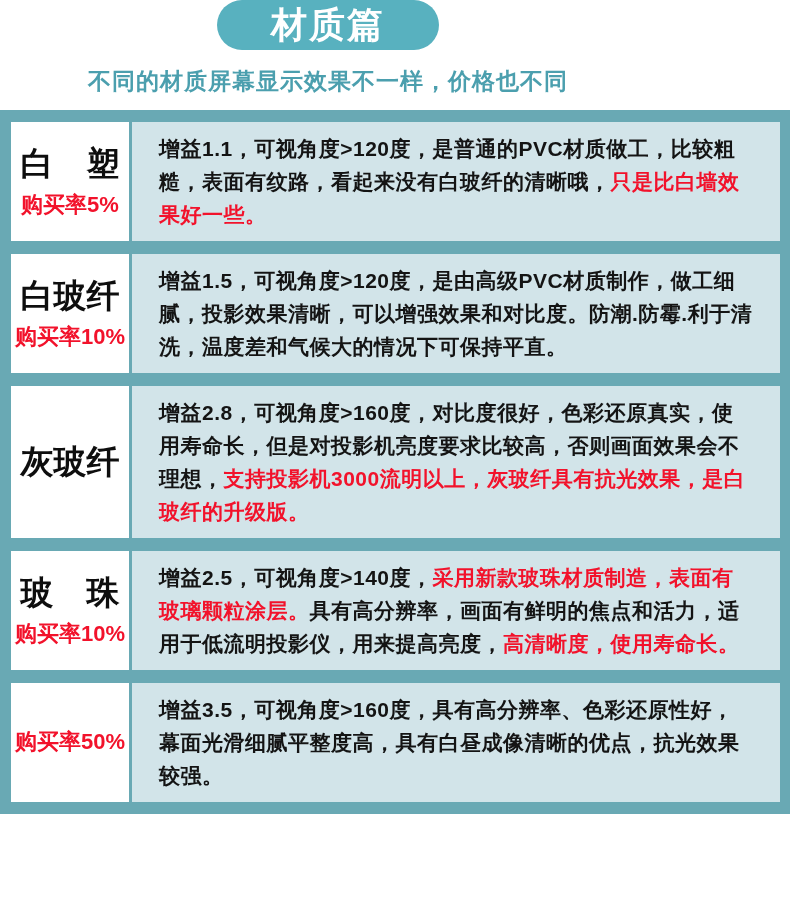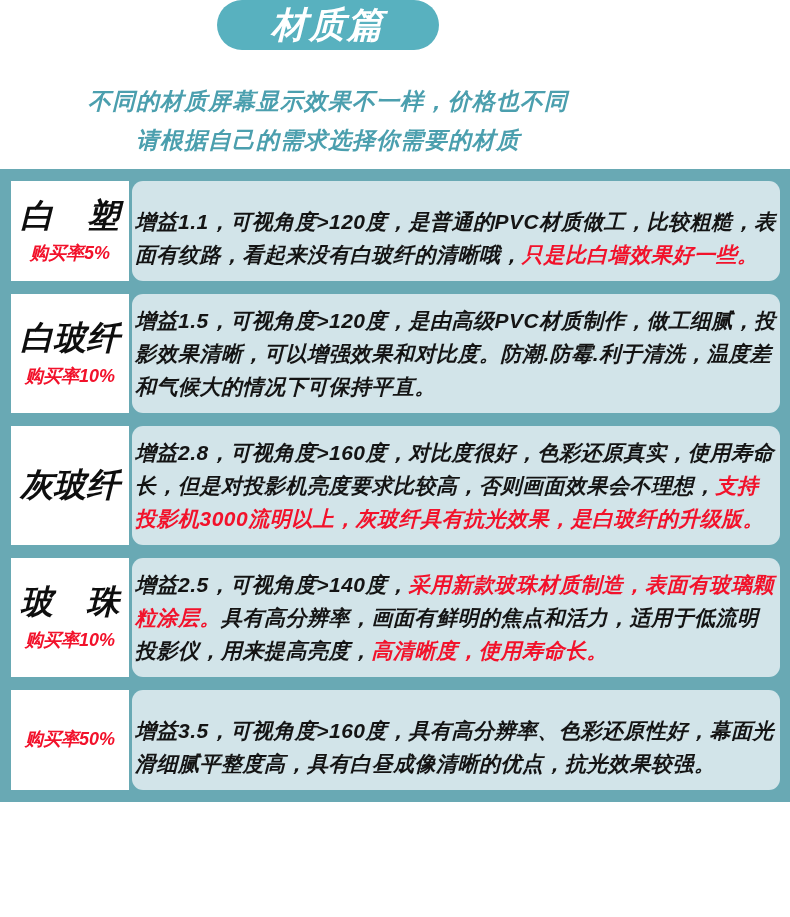--- a/index.html
+++ b/index.html
@@ -11,36 +11,36 @@
     --ink:#141414;
   }
   *{box-sizing:border-box;margin:0;padding:0;}
   html,body{background:#ffffff;}
   body{
     width:790px;height:917px;
     font-family:"Liberation Sans","DejaVu Sans",sans-serif;
     font-weight:bold;
     overflow:hidden;
   }
-  .page{width:656px;height:917px;background:#ffffff;font-style:italic;}
+  .page{width:656px;height:917px;background:#ffffff;}
 
   
   .header{position:relative;text-align:center;}
   .badge{
     margin:0 auto;
     width:222px;height:50px;
     background:var(--teal-badge);
     border-radius:26px;
     color:#ffffff;
     font-size:36px;
     line-height:50px;
     letter-spacing:2px;
   }
   .subtitle{
-    margin-top:32px;
+    margin-top:12px;
     color:var(--teal-text);
     font-size:23px;
     line-height:39px;
     letter-spacing:1px;
   }
 
   
   .panel{
     margin-top:9px;
     width:790px;
@@ -67,51 +67,49 @@
     text-align:center;
   }
   .material-name{
     color:#0e0e0e;
     font-size:33px;
     line-height:1.1;
     white-space:nowrap;
   }
   .purchase-rate{
     color:var(--red);
-    font-size:18px;
+    font-size:22px;
     line-height:1.1;
     white-space:nowrap;
   }
   .desc-box{
     flex:1;
     background:var(--light-blue);
     display:flex;
-    align-items:flex-end;
-    padding:10px 3px;
-    border-radius:11px;
+    align-items:center;
+    padding:10px 27px;
   }
   .desc{
     color:var(--ink);
     font-size:21px;
     line-height:33px;
     letter-spacing:0.5px;
   }
   .run-red{color:var(--red);}
   .run-black{color:var(--ink);}
 </style>
 </head>
 <body>
 
 <div class="page">
 
   <div class="header">
     <div class="badge">材质篇</div>
     <div class="subtitle">
       <div>不同的材质屏幕显示效果不一样，价格也不同</div>
-      <div>请根据自己的需求选择你需要的材质</div>
     </div>
   </div>
 
   <div class="panel" id="panel">
     <div class="row">
       <div class="label-box">
         <div class="material-name">白　塑</div>
         <div class="purchase-rate">购买率5%</div>
       </div>
       <div class="desc-box">

